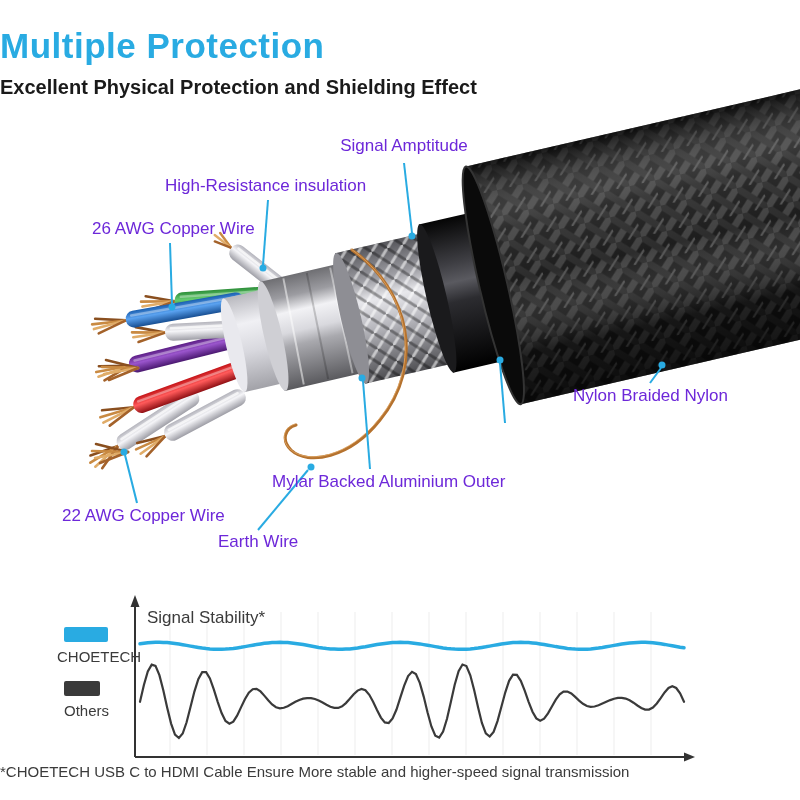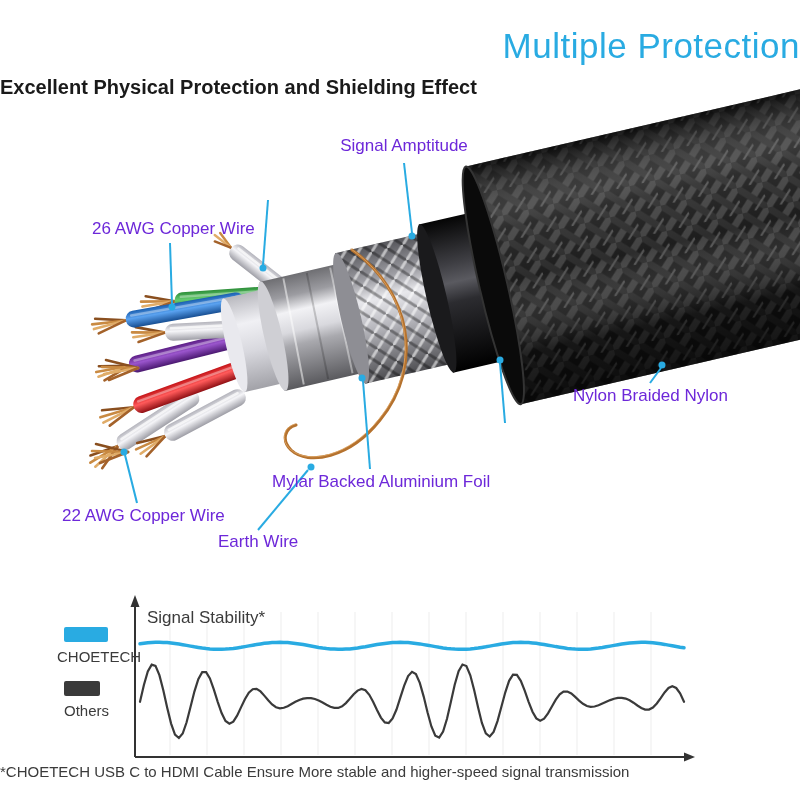--- a/index.html
+++ b/index.html
@@ -1,20 +1,20 @@
 <!DOCTYPE html>
 <html><head>
 <meta charset="utf-8">
 <style>
   *{margin:0;padding:0;box-sizing:border-box}
   html,body{width:800px;height:800px}
   body{font-family:"Liberation Sans",sans-serif;background:#fff}
   .page{position:relative;width:800px;height:800px;overflow:hidden;background:#fff}
-  .title{position:absolute;top:26px;left:0;width:100%;text-align:right;
-         font-size:35px;font-weight:400;color:#29abe2;letter-spacing:.5px}
+  .title{position:absolute;top:26px;left:0;width:100%;text-align:left;
+         font-size:35px;font-weight:700;color:#29abe2;letter-spacing:.5px}
   .subtitle{position:absolute;top:76px;left:0;width:100%;text-align:left;
          font-size:20px;font-weight:700;color:#1a1a1a}
   svg.bg{position:absolute;left:0;top:0}
   .label{position:absolute;font-size:17px;color:#6d28d9;white-space:nowrap}
   .chart-title{position:absolute;left:147px;top:608px;font-size:17px;color:#3b3b3b}
   .legend-label{position:absolute;font-size:15px;color:#3b3b3b;white-space:nowrap}
   .footnote{position:absolute;top:763px;left:0;width:100%;text-align:left;
          font-size:15px;color:#3b3b3b}
 </style>
 </head>
@@ -249,23 +249,24 @@
     <path fill="none" stroke-width="2.2" stroke-linecap="round" d="M140.0 701.8L143.9 685.0L147.8 671.5L151.7 664.6L155.5 665.9L159.4 675.1L163.3 690.2L167.2 707.7L171.1 723.6L175.0 734.5L178.9 738.0L182.7 733.5L186.6 722.3L190.5 707.1L194.4 691.6L198.3 679.1L202.2 672.2L206.1 672.2L209.9 678.5L213.8 689.3L217.7 701.8L221.6 713.1L225.5 720.9L229.4 723.7L233.3 721.6L237.1 715.6L241.0 707.4L244.9 699.2L248.8 692.7L252.7 689.2L256.6 688.9L260.5 691.4L264.3 695.6L268.2 700.3L272.1 704.4L276.0 707.2L279.9 708.3L283.8 707.8L287.7 706.2L291.5 704.0L295.4 701.8L299.3 699.9L303.2 698.6L307.1 698.1L311.0 698.2L314.9 699.0L318.7 700.5L322.6 702.5L326.5 704.7L330.4 706.7L334.3 707.9L338.2 707.9L342.1 706.3L345.9 703.1L349.8 698.8L353.7 694.3L357.6 690.6L361.5 689.0L365.4 690.3L369.3 694.8L373.1 701.8L377.0 710.0L380.9 717.6L384.8 722.4L388.7 723.0L392.6 718.5L396.5 709.5L400.3 697.7L404.2 685.6L408.1 676.1L412.0 671.8L415.9 674.1L419.8 682.9L423.7 696.6L427.5 712.3L431.4 726.5L435.3 735.7L439.2 737.6L443.1 731.5L447.0 718.7L450.9 701.8L454.7 684.7L458.6 671.2L462.5 664.5L466.4 666.0L470.3 675.3L474.2 690.3L478.1 707.5L481.9 723.0L485.8 733.4L489.7 736.5L493.6 731.9L497.5 721.1L501.4 706.8L505.3 692.3L509.1 680.8L513.0 674.7L516.9 674.9L520.8 680.8L524.7 690.6L528.6 701.8L532.5 711.7L536.3 718.4L540.2 720.7L544.1 718.7L548.0 713.4L551.9 706.5L555.8 699.6L559.7 694.4L563.5 691.6L567.4 691.5L571.3 693.5L575.2 696.9L579.1 700.6L583.0 703.8L586.9 706.0L590.7 706.8L594.6 706.5L598.5 705.3L602.4 703.6L606.3 701.8L610.2 700.1L614.1 698.7L617.9 697.9L621.8 697.8L625.7 698.6L629.6 700.3L633.5 702.7L637.4 705.5L641.3 708.0L645.1 709.6L649.0 709.6L652.9 707.6L656.8 703.5L660.7 698.1L664.6 692.4L668.5 688.0L672.3 686.2L676.2 688.0L680.1 693.4L684.0 701.8" stroke="#3a3a3a"></path>
     <path fill="none" stroke-width="3.5" stroke-linecap="round" d="M140.0 643.8L143.9 643.3L147.8 642.8L151.7 642.5L155.5 642.3L159.4 642.3L163.3 642.4L167.2 642.6L171.1 643.0L175.0 643.5L178.9 644.1L182.7 644.7L186.6 645.4L190.5 646.1L194.4 646.8L198.3 647.4L202.2 648.0L206.1 648.5L209.9 648.9L213.8 649.2L217.7 649.3L221.6 649.3L225.5 649.1L229.4 648.8L233.3 648.4L237.1 647.9L241.0 647.3L244.9 646.6L248.8 645.9L252.7 645.2L256.6 644.5L260.5 643.9L264.3 643.3L268.2 642.9L272.1 642.6L276.0 642.4L279.9 642.3L283.8 642.4L287.7 642.6L291.5 643.0L295.4 643.4L299.3 644.0L303.2 644.6L307.1 645.3L311.0 646.0L314.9 646.7L318.7 647.4L322.6 648.0L326.5 648.5L330.4 648.9L334.3 649.1L338.2 649.3L342.1 649.3L345.9 649.1L349.8 648.9L353.7 648.4L357.6 647.9L361.5 647.3L365.4 646.7L369.3 646.0L373.1 645.3L377.0 644.6L380.9 644.0L384.8 643.4L388.7 642.9L392.6 642.6L396.5 642.4L400.3 642.3L404.2 642.4L408.1 642.6L412.0 642.9L415.9 643.4L419.8 643.9L423.7 644.6L427.5 645.2L431.4 645.9L435.3 646.6L439.2 647.3L443.1 647.9L447.0 648.4L450.9 648.8L454.7 649.1L458.6 649.3L462.5 649.3L466.4 649.2L470.3 648.9L474.2 648.5L478.1 648.0L481.9 647.4L485.8 646.8L489.7 646.1L493.6 645.4L497.5 644.7L501.4 644.0L505.3 643.5L509.1 643.0L513.0 642.6L516.9 642.4L520.8 642.3L524.7 642.4L528.6 642.5L532.5 642.9L536.3 643.3L540.2 643.9L544.1 644.5L548.0 645.2L551.9 645.9L555.8 646.6L559.7 647.2L563.5 647.8L567.4 648.4L571.3 648.8L575.2 649.1L579.1 649.3L583.0 649.3L586.9 649.2L590.7 648.9L594.6 648.5L598.5 648.1L602.4 647.5L606.3 646.8L610.2 646.1L614.1 645.4L617.9 644.7L621.8 644.1L625.7 643.5L629.6 643.0L633.5 642.7L637.4 642.4L641.3 642.3L645.1 642.3L649.0 642.5L652.9 642.8L656.8 643.3L660.7 643.8L664.6 644.4L668.5 645.1L672.3 645.8L676.2 646.5L680.1 647.2L684.0 647.8" stroke="#29abe2"></path>
     <rect x="64" y="627" width="44" height="15" rx="2" fill="#29abe2"></rect>
     <rect x="64" y="681" width="36" height="15" rx="2" fill="#3a3a3a"></rect>
   </svg>
 
   <h1 class="title">Multiple Protection</h1>
   <div class="subtitle">Excellent Physical Protection and Shielding Effect</div>
 
   <div class="label" style="left:404px;top:136px;transform:translateX(-50%)">Signal Amptitude</div>
+  <div class="label" style="left:165px;top:176px">High-Resistance insulation</div>
   <div class="label" style="left:92px;top:219px">26 AWG Copper Wire</div>
   <div class="label" style="left:573px;top:386px">Nylon Braided Nylon</div>
-  <div class="label" style="left:272px;top:472px">Mylar Backed Aluminium Foil</div>
+  <div class="label" style="left:272px;top:472px">Mylar Backed Aluminium Outer</div>
   <div class="label" style="left:218px;top:532px">Earth Wire</div>
   <div class="label" style="left:62px;top:506px">22 AWG Copper Wire</div>
 
   <div class="chart-title">Signal Stability*</div>
   <div class="legend-label" style="left:57px;top:648px">CHOETECH</div>
   <div class="legend-label" style="left:64px;top:702px">Others</div>
   <div class="footnote">*CHOETECH USB C to HDMI Cable Ensure More stable and higher-speed signal transmission</div>
 
 </div>
 

